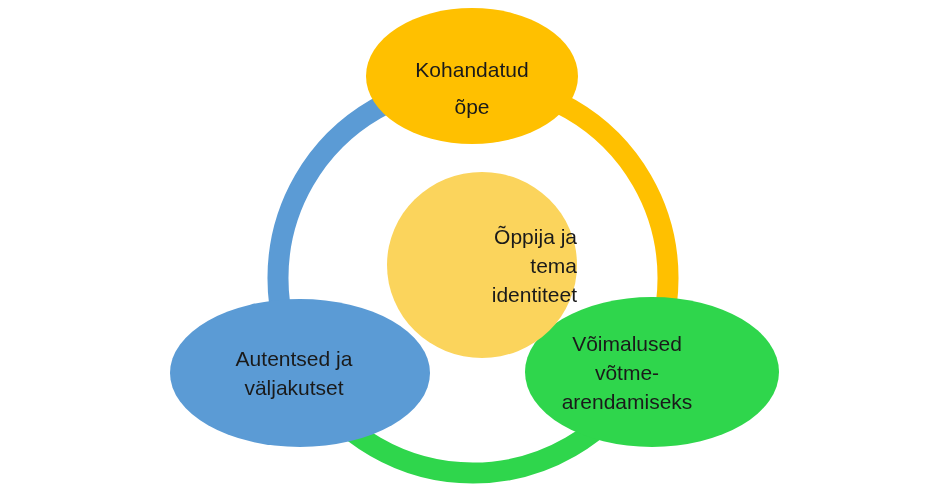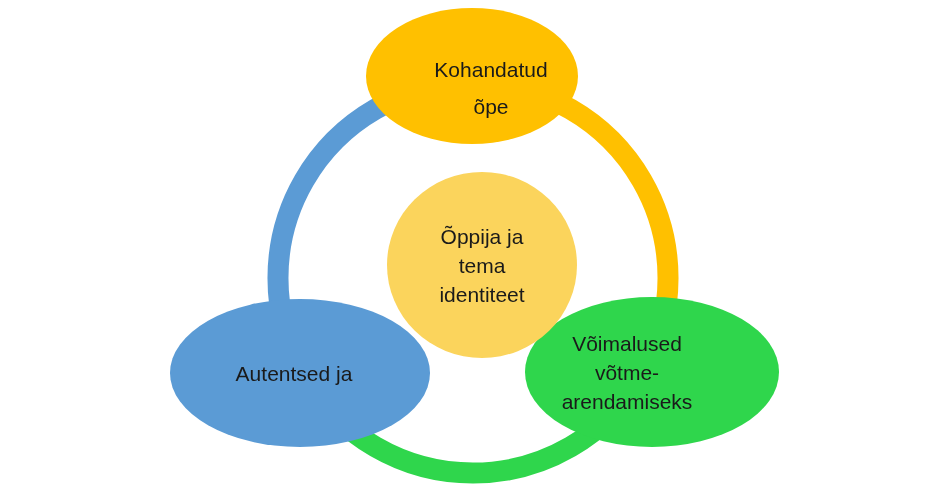--- a/index.html
+++ b/index.html
@@ -29,22 +29,22 @@
     align-items: center;
     justify-content: center;
     text-align: center;
     color: #1A1A1A;
     font-size: 21px;
     line-height: 29px;
     font-weight: 400;
     pointer-events: none;
   }
   .node-label span { display: block; white-space: nowrap; }
-  .label-top    { left: 385px; top: 20px;  width: 212px; height: 136px; gap: 8px; }
-  .label-center { left: 387px; top: 172px; width: 190px; height: 186px; }
+  .label-top    { left: 366px; top: 20px;  width: 212px; height: 136px; gap: 8px; }
+  .label-center { left: 387px; top: 172px; width: 190px; height: 186px; align-items: flex-end; }
   .label-left   { left: 164px; top: 299px; width: 260px; height: 148px; }
   .label-right  { left: 500px; top: 297px; width: 254px; height: 150px; }
 </style>
 </head>
 <body>
 
 <div class="canvas">
 
   <svg class="ring-svg" viewBox="0 0 940 497" xmlns="http://www.w3.org/2000/svg">
 
@@ -64,20 +64,21 @@
   </div>
 
   <div class="node-label label-center">
     <span>Õppija ja</span>
     <span>tema</span>
     <span>identiteet</span>
   </div>
 
   <div class="node-label label-left">
     <span>Autentsed ja</span>
+    <span>väljakutset</span>
   </div>
 
   <div class="node-label label-right">
     <span>Võimalused</span>
     <span>võtme-</span>
     <span>arendamiseks</span>
   </div>
 
 </div>
 

